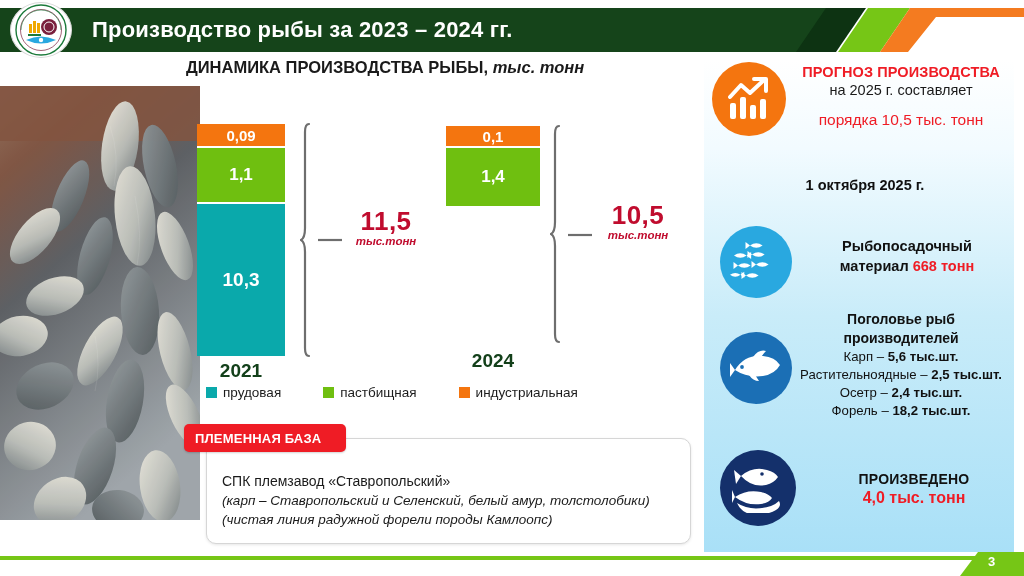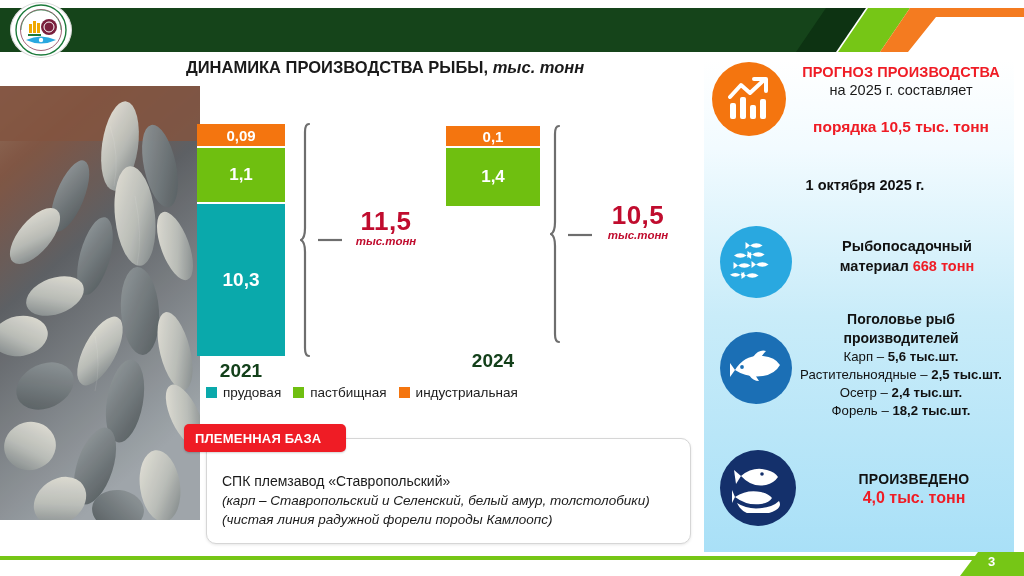--- a/index.html
+++ b/index.html
@@ -75,21 +75,21 @@
   }
   .total {
     position:absolute; text-align:center; color:#c00c2e;
   }
   .total .num { font-size:26px; font-weight:bold; letter-spacing:0.5px; }
   .total .unit { font-size:11.5px; font-style:italic; font-weight:bold; margin-top:-2px; }
 
   .brace { position:absolute; }
 
   .legend {
-    position:absolute; left:206px; top:385px; display:flex; gap:12px; align-items:center;
+    position:absolute; left:206px; top:385px; display:flex; gap:42px; align-items:center;
     font-size:13.5px; color:#1c1c1c;
   }
   .legend .it { display:flex; align-items:center; gap:6px; white-space:nowrap; }
   .legend .sw { width:11px; height:11px; display:inline-block; }
 
   
   .pb-card {
     position:absolute; left:206px; top:438px; width:485px; height:106px;
     background:#ffffff; border:1px solid #d6d6d6; border-radius:10px;
     box-shadow:0 1px 3px rgba(0,0,0,0.10);
@@ -109,21 +109,21 @@
   .rpanel {
     position:absolute; left:704px; top:60px; width:310px; height:492px;
     background:linear-gradient(180deg,#ffffff 0%,#f2fbff 18%,#c9ecf9 52%,#a9e0f7 100%);
   }
   .circ { position:absolute; border-radius:50%; display:flex; align-items:center; justify-content:center; }
   .circ svg { display:block; }
 
   .forecast-txt { position:absolute; left:88px; top:4px; width:218px; text-align:center; }
   .forecast-txt .t1 { color:#ef1c25; font-size:14.5px; font-weight:bold; letter-spacing:0.1px; }
   .forecast-txt .t2 { color:#1a1a1a; font-size:14.5px; margin-top:2px; }
-  .forecast-txt .t3 { color:#ef1c25; font-size:15.5px; font-weight:bold; margin-top:20px; }
+  .forecast-txt .t3 { color:#ef1c25; font-size:15.5px; font-weight:normal; margin-top:13px; }
 
   .oper { position:absolute; left:16px; top:115px; width:290px; text-align:center;
           color:#111; font-size:14.5px; font-weight:bold; line-height:20px; }
 
   .blk2-txt { position:absolute; left:96px; top:176px; width:214px; text-align:center;
               color:#111; font-size:14.5px; font-weight:bold; line-height:20px; }
   .blk2-txt .red { color:#ef1c25; }
 
   .blk3-txt { position:absolute; left:84px; top:250px; width:226px; text-align:center;
               color:#111; font-size:13.2px; line-height:18px; }
@@ -146,20 +146,21 @@
 </head>
 <body>
 
 <div id="slide">
 
   <div class="hdr">
     <div class="hdr-green"></div>
     <div class="hdr-dark-chev"></div>
     <div class="hdr-green-chev"></div>
     <div class="hdr-orange-chev"></div>
+    <div class="hdr-title">Производство рыбы за 2023 – 2024 гг.</div>
   </div>
 
   <div class="logo">
     <svg width="58" height="52" viewBox="0 0 58 52">
       <circle cx="29" cy="26" r="25" fill="#ffffff" stroke="#1b7a3a" stroke-width="1.4"></circle>
       <circle cx="29" cy="26" r="20.5" fill="#ffffff" stroke="#7a1f3d" stroke-width="0.7"></circle>
       <path d="M9 26 a20 20 0 0 1 40 0" fill="none" stroke="#1b7a3a" stroke-width="0.6"></path>
       <g>
         <rect x="17" y="20" width="3" height="9" fill="#f0a800"></rect>
         <rect x="21" y="17" width="3" height="12" fill="#f0a800"></rect>

